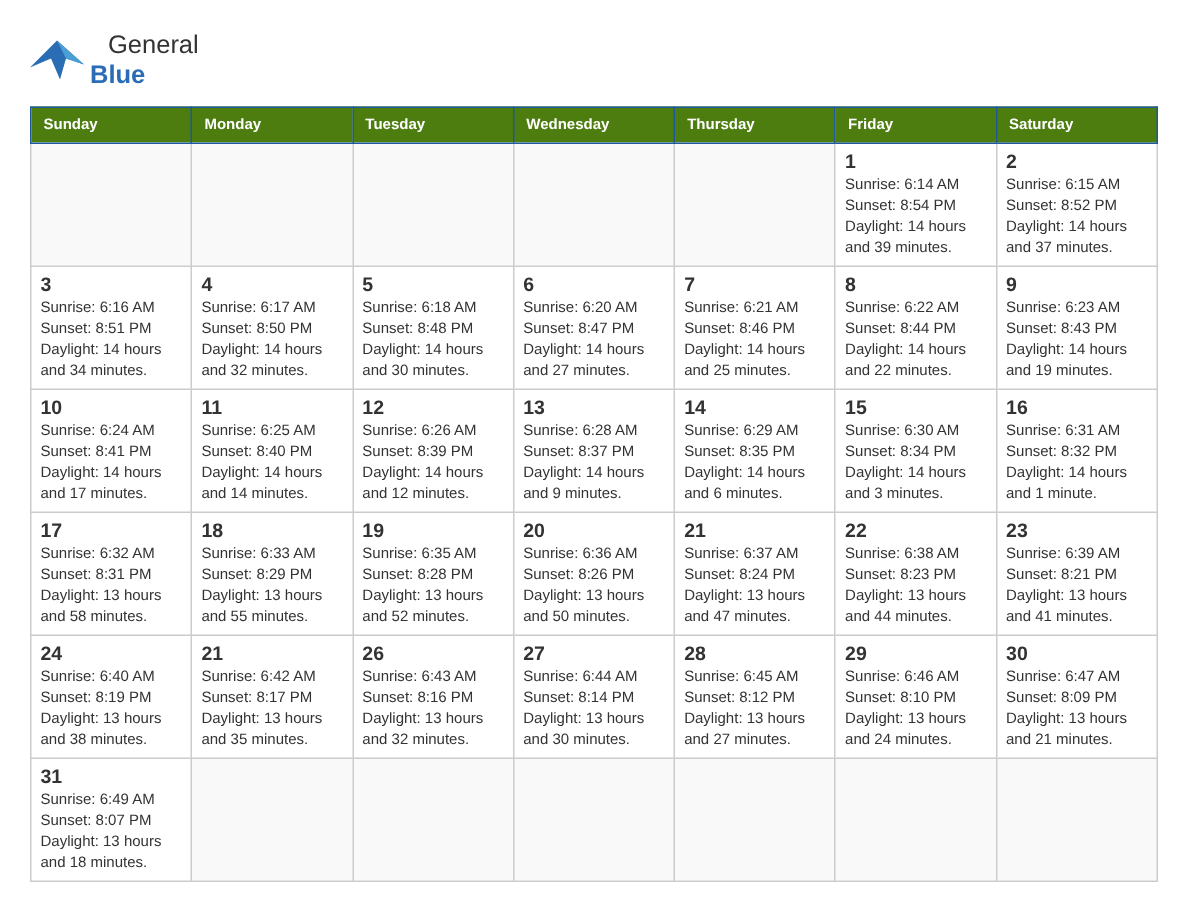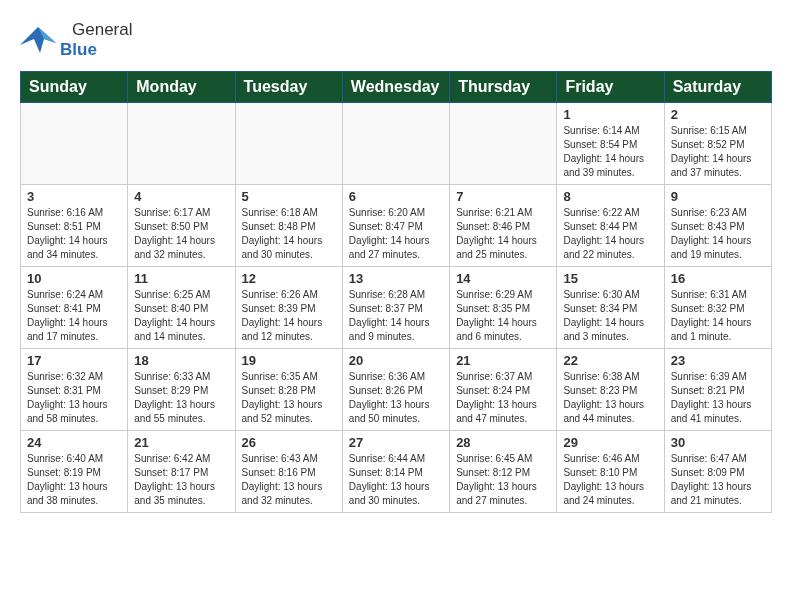--- a/index.html
+++ b/index.html
@@ -36,25 +36,25 @@
     .subtitle {
       font-size: 15px;
       color: #555;
     }
     .calendar {
       width: 100%;
       border-collapse: collapse;
       border: 1px solid #bbb;
     }
     .calendar th {
-      background: #14532d;
+      background: #4d7c0f;
       color: #fff;
       text-align: left;
       padding: 6px 8px;
-      font-size: 16px;
+      font-size: 10px;
       border: 1px solid #1e5a9a;
     }
     .calendar td {
       vertical-align: top;
       border: 1px solid #ccc;
       padding: 4px 6px;
       font-size: 10.5px;
       color: #333;
       min-height: 70px;
       width: calc(100% / 7);
@@ -298,14 +298,28 @@
 Sunset: 8:10 PM
 Daylight: 13 hours and 24 minutes.</div>
         </td>
         <td>
           <span class="day-num">30</span>
           <div class="day-info">Sunrise: 6:47 AM
 Sunset: 8:09 PM
 Daylight: 13 hours and 21 minutes.</div>
         </td>
       </tr>
+      <tr>
+        <td>
+          <span class="day-num">31</span>
+          <div class="day-info">Sunrise: 6:49 AM
+Sunset: 8:07 PM
+Daylight: 13 hours and 18 minutes.</div>
+        </td>
+        <td class="empty"></td>
+        <td class="empty"></td>
+        <td class="empty"></td>
+        <td class="empty"></td>
+        <td class="empty"></td>
+        <td class="empty"></td>
+      </tr>
     </tbody>
 </table>
 
 </body></html>

